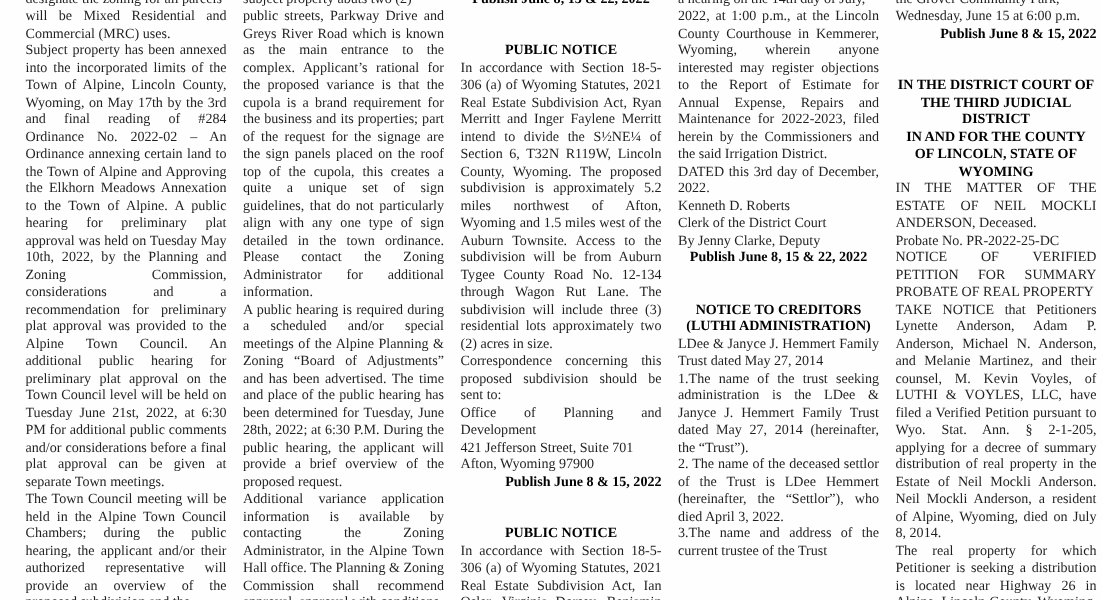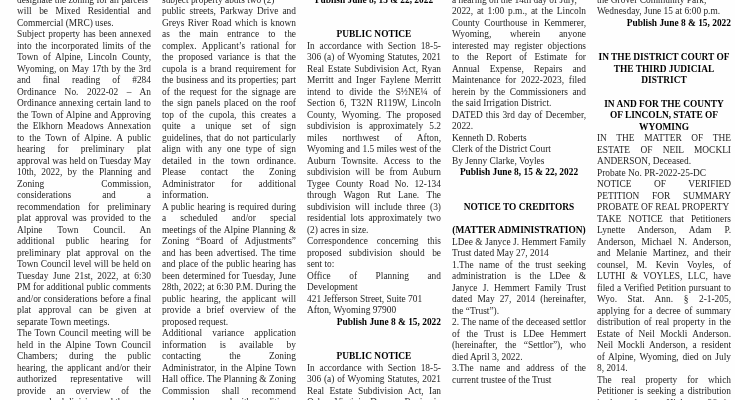--- a/index.html
+++ b/index.html
@@ -31,21 +31,21 @@
     height: 400px;
   }
   .block { margin: 0; }
   .body { text-align: justify; }
   .heading {
     text-align: center;
     font-weight: bold;
     color: #000;
     margin-top: 23px;
   }
-  .heading.tight { margin-top: 12px; }
+  .heading.tight { margin-top: 0; }
   .publish-center {
     text-align: center;
     font-weight: bold;
     color: #000;
   }
   .publish-right {
     text-align: right;
     font-weight: bold;
     color: #000;
   }
@@ -91,24 +91,24 @@
       <div class="block body">In accordance with Section 18-5-306 (a) of Wyoming Statutes, 2021 Real Estate Subdivision Act, Ian Osler, Virginia Dorsey, Benjamin Thurston and Marla Thurston, intend to divide the</div>
     </div>
   <div class="col">
       <div class="block body cut">
         <div class="cut-inner">a hearing on the 14th day of July,</div>
       </div>
       <div class="block body">2022, at 1:00 p.m., at the Lincoln County Courthouse in Kemmerer, Wyoming, wherein anyone interested may register objections to the Report of Estimate for Annual Expense, Repairs and Maintenance for 2022-2023, filed herein by the Commissioners and the said Irrigation District.</div>
       <div class="block body">DATED this 3rd day of December, 2022.</div>
       <div class="block body">Kenneth D. Roberts</div>
       <div class="block body">Clerk of the District Court</div>
-      <div class="block body">By Jenny Clarke, Voyles</div>
+      <div class="block body">By Jenny Clarke, Deputy</div>
       <div class="block publish-center">Publish June 8, 15 &amp; 22, 2022</div>
       <div class="block heading">NOTICE TO CREDITORS</div>
-      <div class="block heading tight">(MATTER ADMINISTRATION)</div>
+      <div class="block heading tight">(LUTHI ADMINISTRATION)</div>
       <div class="block body">LDee &amp; Janyce J. Hemmert Family Trust dated May 27, 2014</div>
       <div class="block body">1.The name of the trust seeking administration is the LDee &amp; Janyce J. Hemmert Family Trust dated May 27, 2014 (hereinafter, the “Trust”).</div>
       <div class="block body">2. The name of the deceased settlor of the Trust is LDee Hemmert (hereinafter, the “Settlor”), who died April 3, 2022.</div>
       <div class="block body">3.The name and address of the current trustee of the Trust</div>
     </div>
   <div class="col">
       <div class="block body cut">
         <div class="cut-inner">the Grover Community Park,</div>
       </div>
       <div class="block body">Wednesday, June 15 at 6:00 p.m.</div>

